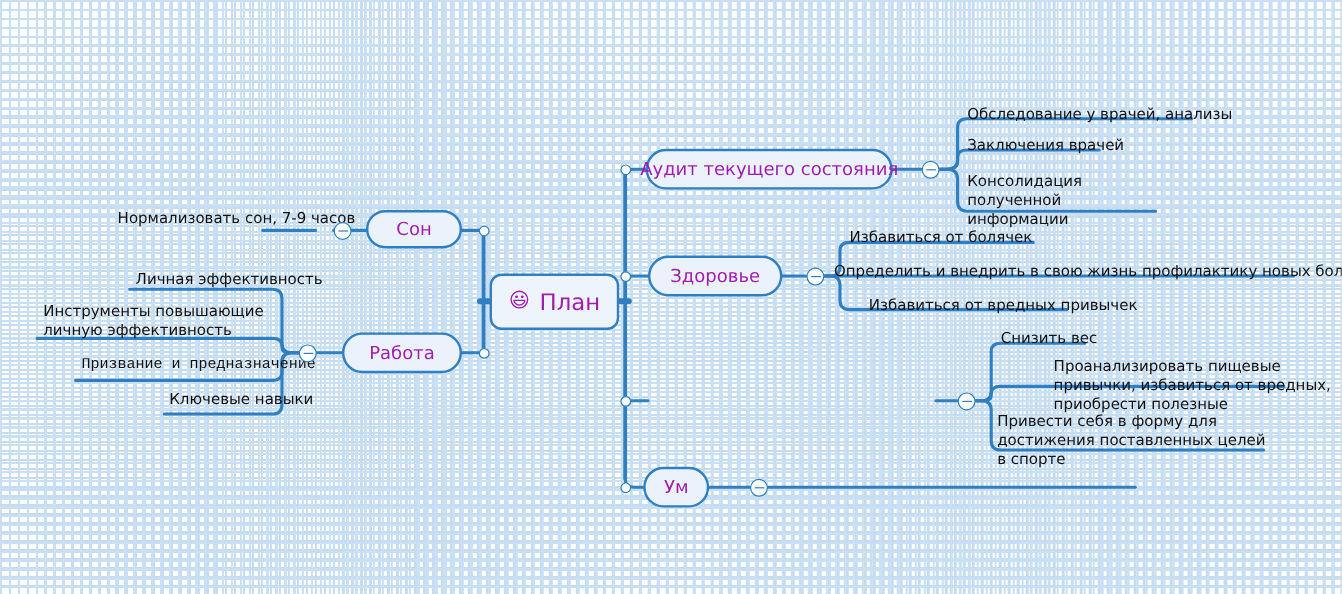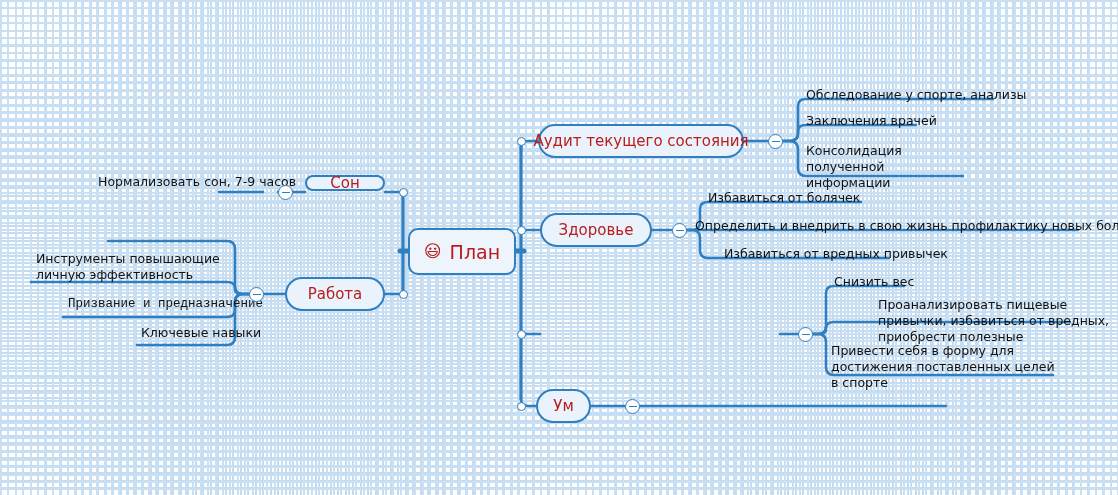--- a/index.html
+++ b/index.html
@@ -50,21 +50,21 @@
   }
   .node {
     position: absolute;
     box-sizing: border-box;
     background: #eaf2fb;
     border: 2px solid #2f7fc1;
     border-radius: 16px;
     display: flex;
     align-items: center;
     justify-content: center;
-    color: #b91c1c;
+    color: #a21caf;
     white-space: nowrap;
     z-index: 4;
   }
   .node.root {
     border-radius: 10px;
     border-width: 2px;
     background: #eef4fc;
     font-size: 19px;
     gap: 8px;
   }
@@ -184,30 +184,30 @@
 
   <div class="node main" style="left:540px; top:213px; width:112px; height:34px;">
     <span>Здоровье</span>
   </div>
 
 
   <div class="node main" style="left:536px; top:389px; width:55px; height:34px;justify-content:center;">
     <span>Ум</span>
   </div>
 
-  <div class="node main" style="left:305px; top:175px; width:80px; height:16px;">
+  <div class="node main" style="left:305px; top:175px; width:80px; height:32px;">
     <span>Сон</span>
   </div>
 
   <div class="node main" style="left:285px; top:277px; width:100px; height:34px;">
     <span>Работа</span>
   </div>
 
   <div class="leaf" style="left:806px; top:87px;">
-    <span>Обследование у спорте, анализы</span>
+    <span>Обследование у врачей, анализы</span>
   </div>
   <div class="leaf" style="left:806px; top:113px;text-align:right;">
     <span>Заключения врачей</span>
   </div>
   <div class="leaf wrap" style="left:806px; top:143px; width:160px;">
     <span>Консолидация полученной информации</span>
   </div>
 
   <div class="leaf" style="left:708px; top:190px;">
     <span>Избавиться от болячек</span>
@@ -227,20 +227,23 @@
   </div>
   <div class="leaf wrap" style="left:831px; top:343px; width:226px;">
     <span>Привести себя в форму для достижения поставленных целей в спорте</span>
   </div>
 
 
   <div class="leaf" style="left:98px; top:174px;">
     <span>Нормализовать сон, 7-9 часов</span>
   </div>
 
+  <div class="leaf" style="left:113px; top:225px;">
+    <span>Личная эффективность</span>
+  </div>
   <div class="leaf wrap" style="left:36px; top:251px; width:200px;">
     <span>Инструменты повышающие личную эффективность</span>
   </div>
   <div class="leaf" style="left:68px; top:296px;font-family:Liberation Mono, monospace;">
     <span>Призвание и предназначение</span>
   </div>
   <div class="leaf" style="left:141px; top:325px;">
     <span>Ключевые навыки</span>
   </div>
 

